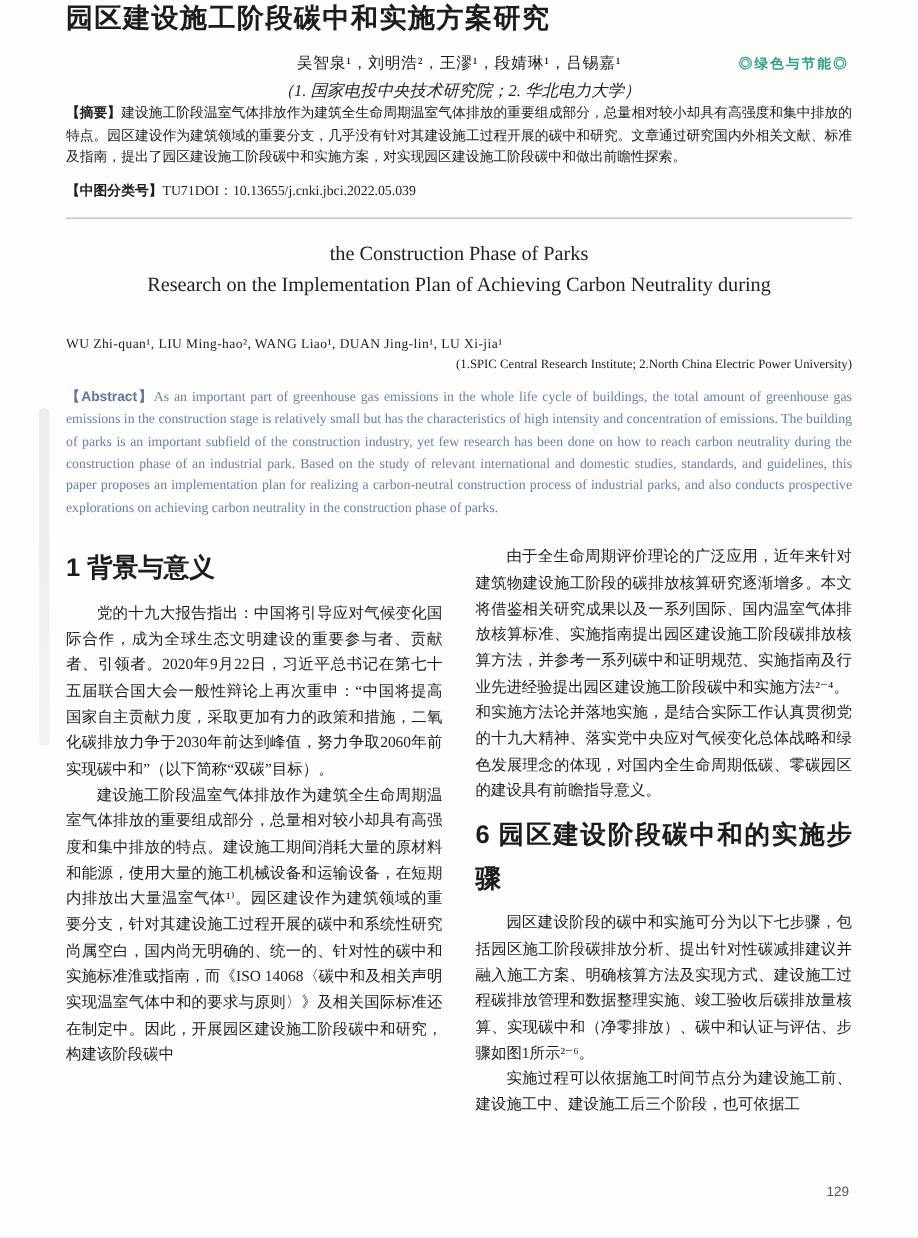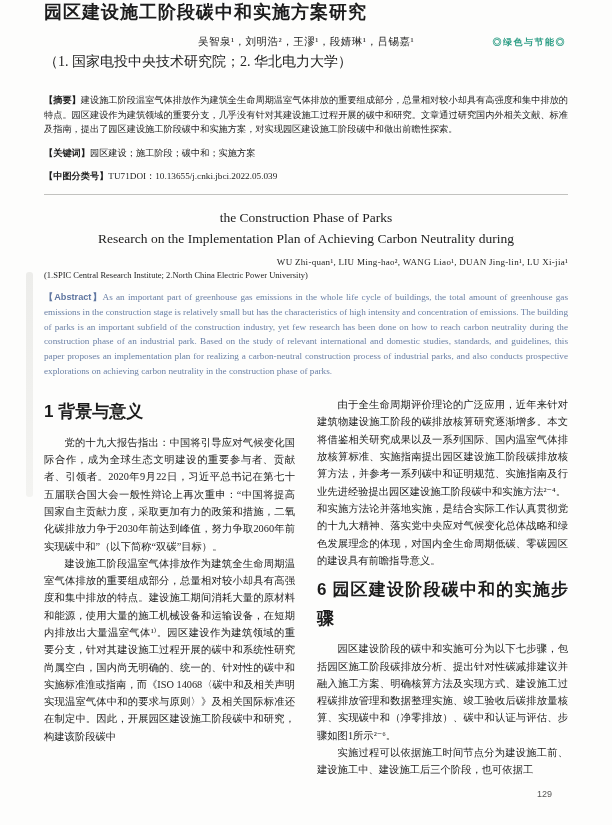--- a/index.html
+++ b/index.html
@@ -15,69 +15,68 @@
   }
   .left-artifact{
     position:absolute;left:26px;top:272px;width:7px;height:225px;
     background:linear-gradient(#d8d8d4,#e7e7e3);opacity:.45;border-radius:3px;
   }
   .cn-title{
     font-size:18px;font-weight:bold;
     font-family:"Liberation Sans","DejaVu Sans",sans-serif;letter-spacing:1px;
   }
   .cn-authors{text-align:center;font-size:10.5px;margin-top:11px;letter-spacing:.5px;}
-  .cn-affil{font-size:14px;margin-top:4px;color:#222;}
-  .meta-block{margin-top:22px;font-size:9.2px;line-height:1.6;text-align:justify;}
+  .cn-affil{text-align:center;font-size:11px;margin-top:4px;color:#222;font-style:italic;}
+  .meta-block{margin-top:0;font-size:9.2px;line-height:1.6;text-align:justify;}
   .meta-block + .meta-block{margin-top:3px;}
   .lbl{font-weight:bold;font-family:"Liberation Sans",sans-serif;}
   .clc-row{display:flex;font-size:9.2px;margin-top:6px;}
   .divider{border-top:1px solid #c2c2bf;margin-top:11px;}
   .en-title{
     margin-top:13px;text-align:center;font-size:13.5px;line-height:1.5;color:#222;
   }
-  .en-authors{text-align:right;font-size:9px;margin-top:8px;letter-spacing:.3px;}
-  .en-affil{text-align:left;font-size:8.5px;margin-top:3px;}
+  .en-authors{text-align:left;font-size:9px;margin-top:24px;letter-spacing:.3px;}
+  .en-affil{text-align:right;font-size:8.5px;margin-top:3px;}
   .en-abstract{
     margin-top:10px;font-size:9.2px;line-height:1.62;text-align:justify;
     color:#6b80a6;
   }
   .en-keywords{margin-top:2px;font-size:9.2px;color:#6b80a6;text-align:justify;}
   .en-abstract .lbl,.en-keywords .lbl{color:#5f76a0;}
   .columns{display:flex;gap:22px;margin-top:17px;}
   .col{width:251px;font-size:10.3px;line-height:1.68;text-align:justify;}
   .sec-heading{
     font-family:"Liberation Sans","DejaVu Sans",sans-serif;font-weight:bold;
     font-size:17px;margin:7px 0 7px 0;
   }
   .col .sec-heading:first-child{margin-top:2px;}
   .para{margin:0;text-indent:2em;}
   .para.noindent{text-indent:0;}
   .page-num{
-    position:absolute;bottom:26px;right:60px;font-size:9px;color:#555;
+    position:absolute;bottom:26px;right:46px;font-size:9px;color:#555;
     font-family:"Liberation Sans",sans-serif;
   }
 </style>
 </head>
 <body>
 
 <div class="page">
 
   <div class="banner">◎绿色与节能◎</div>
 
   <div class="left-artifact"></div>
 
   <div class="cn-title">园区建设施工阶段碳中和实施方案研究</div>
 
   <div class="cn-authors">吴智泉¹，刘明浩²，王漻¹，段婧琳¹，吕锡嘉¹</div>
 
   <div class="cn-affil">（1. 国家电投中央技术研究院；2. 华北电力大学）</div>
 
   <p class="meta-block"><span class="lbl">【摘要】</span><span>建设施工阶段温室气体排放作为建筑全生命周期温室气体排放的重要组成部分，总量相对较小却具有高强度和集中排放的特点。园区建设作为建筑领域的重要分支，几乎没有针对其建设施工过程开展的碳中和研究。文章通过研究国内外相关文献、标准及指南，提出了园区建设施工阶段碳中和实施方案，对实现园区建设施工阶段碳中和做出前瞻性探索。</span></p>
 
-  <p class="meta-block"><span class="lbl">【关键词】</span><span>园区建设；施工阶段；碳中和；实施方案</span></p>
 
   <div class="clc-row">
     <span><span class="lbl">【中图分类号】</span><span>TU71</span></span>
     <span>DOI：10.13655/j.cnki.jbci.2022.05.039</span>
   </div>
 
   <div class="divider"></div>
 
   <div class="en-title">
     <div>the Construction Phase of Parks</div>

